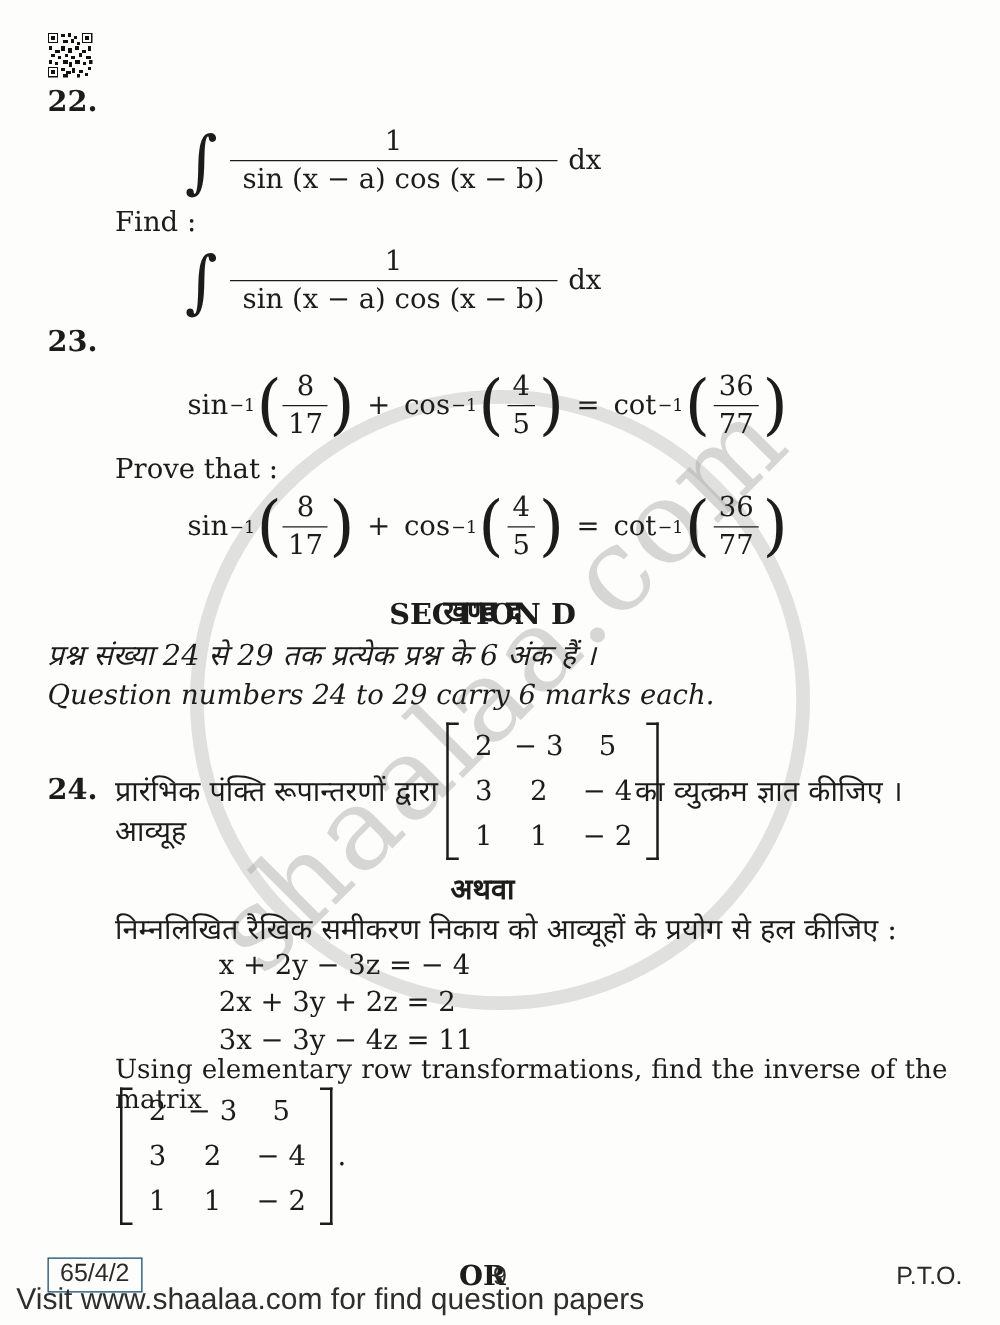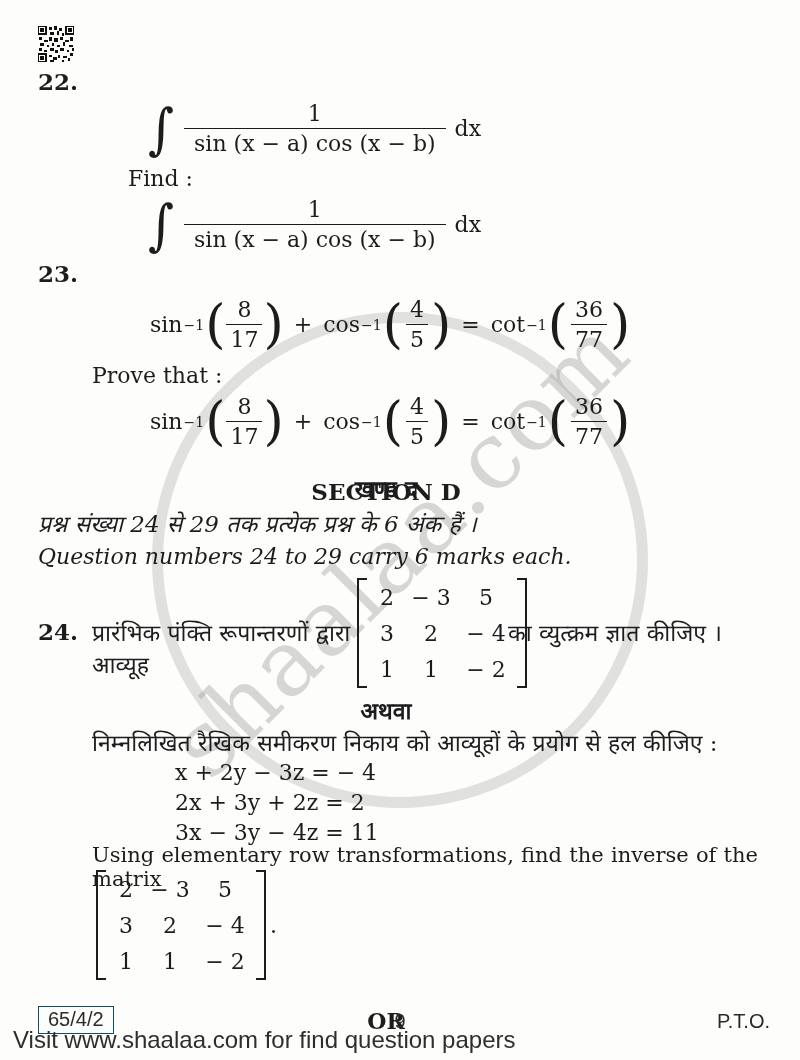--- a/index.html
+++ b/index.html
@@ -121,21 +121,21 @@
 
   <span class="abs math-row" style="left:148px;top:100px;">
     <span class="int-sign">∫</span>
     <span class="frac">
       <span class="fnum">1</span>
       <span class="fden">sin (x − a) cos (x − b)</span>
     </span>
     <span class="dx">dx</span>
   </span>
 
-  <span class="abs etext" style="left:92px;top:166px;margin-left:36px;">Find :</span>
+  <span class="abs etext" style="left:92px;top:166px;">Find :</span>
 
   <span class="abs math-row" style="left:148px;top:196px;">
     <span class="int-sign">∫</span>
     <span class="frac">
       <span class="fnum">1</span>
       <span class="fden">sin (x − a) cos (x − b)</span>
     </span>
     <span class="dx">dx</span>
   </span>
 

